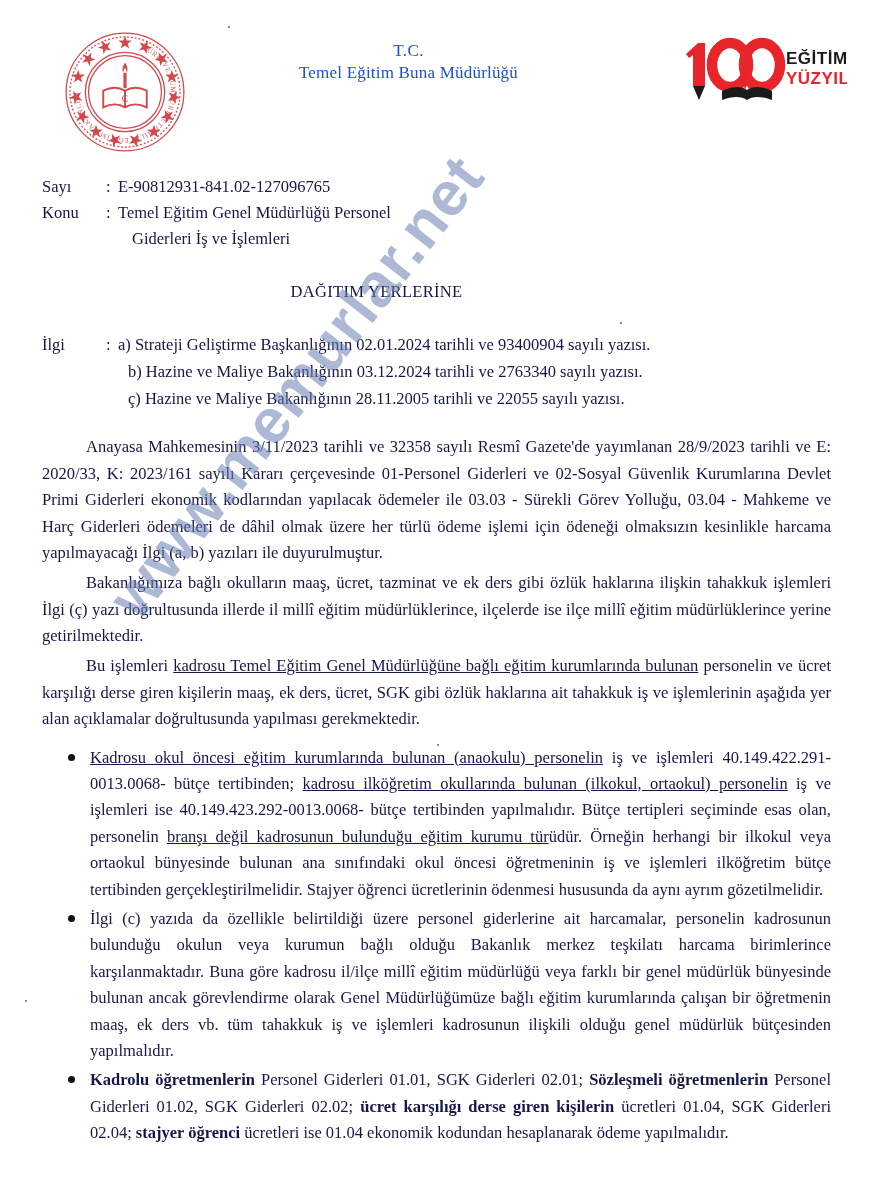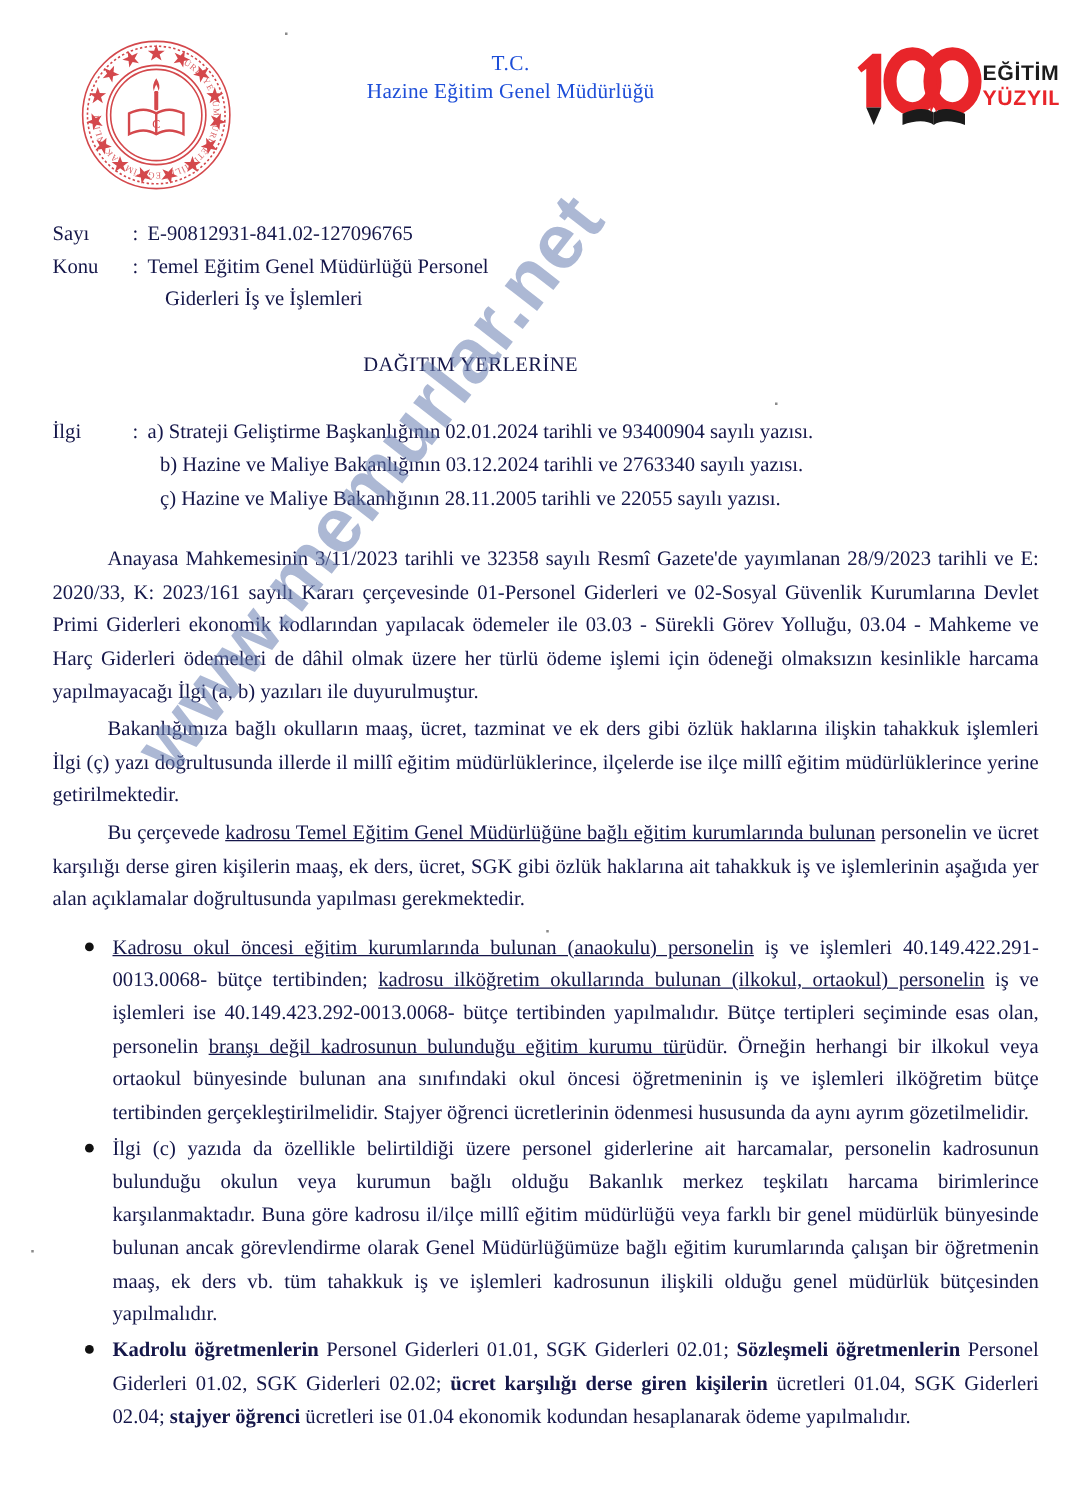--- a/index.html
+++ b/index.html
@@ -203,21 +203,21 @@
           <line x1="100" y1="98" x2="100" y2="124"></line>
         </g>
         <g fill="#D4484C">
           <text x="100" y="116" text-anchor="middle" font-family="Liberation Serif, serif" font-size="15">C</text>
         </g>
       </svg>
     </div>
 
     <div class="head-titles">
       <div class="tc">T.C.</div>
-      <div class="unit">Hazine Eğitim Genel Müdürlüğü</div>
+      <div class="unit">Temel Eğitim Buna Müdürlüğü</div>
     </div>
 
     <div class="anniversary-wrap">
       <svg width="178" height="70" viewBox="0 0 356 140" aria-hidden="true">
 
         <g>
           <path d="M58,18 L34,40 L40,48 L48,42 L48,104 L72,104 L72,18 Z" fill="#E8252A"></path>
           <path d="M48,104 L72,104 L60,132 Z" fill="#1B1B1B"></path>
         </g>
 
@@ -266,21 +266,21 @@
       </span>
     </div>
   </div>
 
   <div class="body-text">
 
     <p class="para">Anayasa Mahkemesinin 3/11/2023 tarihli ve 32358 sayılı Resmî Gazete'de yayımlanan 28/9/2023 tarihli ve E: 2020/33, K: 2023/161 sayılı Kararı çerçevesinde 01-Personel Giderleri ve 02-Sosyal Güvenlik Kurumlarına Devlet Primi Giderleri ekonomik kodlarından yapılacak ödemeler ile 03.03 - Sürekli Görev Yolluğu, 03.04 - Mahkeme ve Harç Giderleri ödemeleri de dâhil olmak üzere her türlü ödeme işlemi için ödeneği olmaksızın kesinlikle harcama yapılmayacağı İlgi (a, b) yazıları ile duyurulmuştur.</p>
 
     <p class="para">Bakanlığımıza bağlı okulların maaş, ücret, tazminat ve ek ders gibi özlük haklarına ilişkin tahakkuk işlemleri İlgi (ç) yazı doğrultusunda illerde il millî eğitim müdürlüklerince, ilçelerde ise ilçe millî eğitim müdürlüklerince yerine getirilmektedir.</p>
 
-    <p class="para"><span>Bu çerçevede </span><span class="bu">kadrosu Temel Eğitim Genel Müdürlüğüne bağlı eğitim kurumlarında bulunan</span><span> personelin ve ücret karşılığı derse giren kişilerin maaş, ek ders, ücret, SGK gibi özlük haklarına ait tahakkuk iş ve işlemlerinin aşağıda yer alan açıklamalar doğrultusunda yapılması gerekmektedir.</span></p>
+    <p class="para"><span>Bu işlemleri </span><span class="bu">kadrosu Temel Eğitim Genel Müdürlüğüne bağlı eğitim kurumlarında bulunan</span><span> personelin ve ücret karşılığı derse giren kişilerin maaş, ek ders, ücret, SGK gibi özlük haklarına ait tahakkuk iş ve işlemlerinin aşağıda yer alan açıklamalar doğrultusunda yapılması gerekmektedir.</span></p>
   </div>
 
   <div class="bullets">
 
     <div class="bullet">
       <span class="bullet-dot"></span>
       <span class="bullet-body"><span class="bu">Kadrosu okul öncesi eğitim kurumlarında bulunan (anaokulu) personelin</span><span> iş ve işlemleri 40.149.422.291-0013.0068- bütçe tertibinden; </span><span class="bu">kadrosu ilköğretim okullarında bulunan (ilkokul, ortaokul) personelin</span><span> iş ve işlemleri ise 40.149.423.292-0013.0068- bütçe tertibinden yapılmalıdır. Bütçe tertipleri seçiminde esas olan, personelin </span><span class="bu">branşı değil kadrosunun bulunduğu eğitim kurumu tür</span><span>üdür. Örneğin herhangi bir ilkokul veya ortaokul bünyesinde bulunan ana sınıfındaki okul öncesi öğretmeninin iş ve işlemleri ilköğretim bütçe tertibinden gerçekleştirilmelidir. Stajyer öğrenci ücretlerinin ödenmesi hususunda da aynı ayrım gözetilmelidir.</span></span>
     </div>
 
     <div class="bullet">

